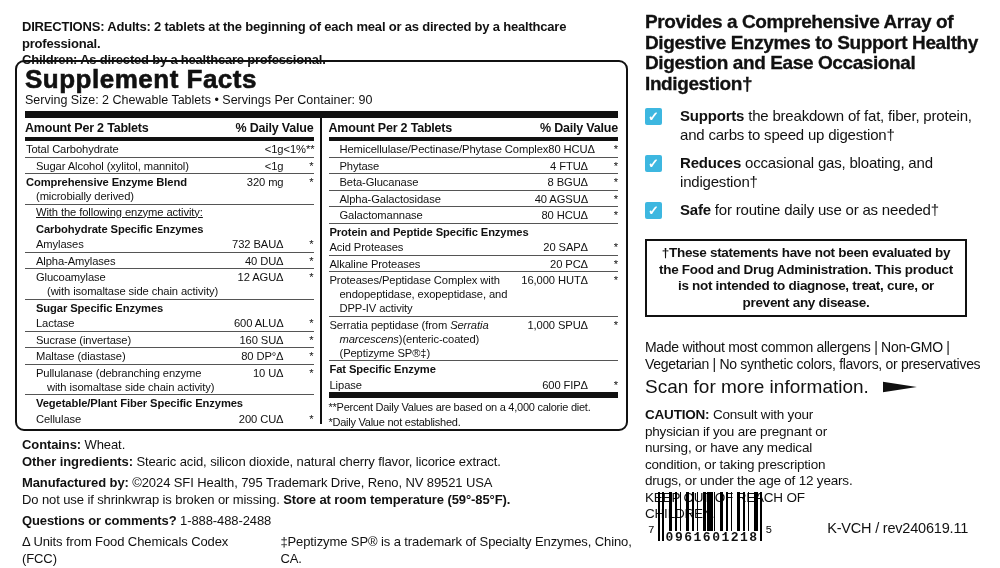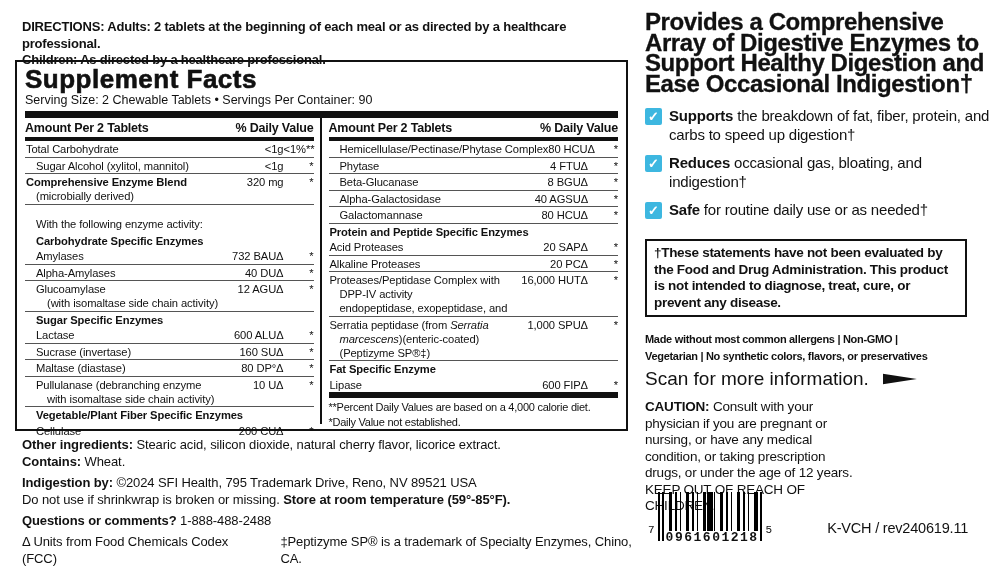--- a/index.html
+++ b/index.html
@@ -12,21 +12,21 @@
 
   
   .directions{
     position:absolute;left:22px;top:19px;width:625px;
     font-weight:700;font-size:13px;line-height:16.5px;letter-spacing:-0.2px;
   }
 
   
   .sf-box{
     position:absolute;left:15px;top:60px;width:613px;height:371px;
-    border:2.5px solid #111;border-radius:0;box-sizing:border-box;
+    border:2.5px solid #111;border-radius:9px;box-sizing:border-box;
     padding:3px 8px 5px;display:flex;flex-direction:column;
   }
   .sf-title{
     font-size:26px;font-weight:800;letter-spacing:0.5px;line-height:28px;
     -webkit-text-stroke:0.6px #111;
   }
   .sf-serving{font-size:12.5px;line-height:15px;margin:0 0 3px;}
   .sf-thickbar{height:7px;background:#111;flex:0 0 auto;}
   .sf-cols{flex:1;display:flex;align-items:stretch;min-height:0;}
   .sf-col{width:50%;box-sizing:border-box;display:flex;flex-direction:column;}
@@ -43,51 +43,51 @@
   .sf-line{display:flex;align-items:baseline;}
   .sf-name{white-space:nowrap;}
   .ind0{padding-left:1px;}
   .ind1{padding-left:11px;}
   .ind2{padding-left:22px;}
   .sf-amt{margin-left:auto;white-space:nowrap;}
   .sf-dv{width:30px;text-align:right;white-space:nowrap;}
   .t-category .sf-name{font-weight:700;}
   .b .sf-name{font-weight:700;}
   .sf-sub{font-weight:400;}
-  .t-note{padding-top:12px;padding-bottom:2px;}
+  .t-note{padding-top:0;padding-bottom:2px;text-decoration:underline;}
   .sf-foot{margin-top:auto;}
   .sf-foot .bar{height:6px;background:#111;margin-bottom:2px;}
   .sf-foot div.fn{font-size:11px;line-height:14.5px;letter-spacing:-0.25px;white-space:nowrap;}
 
   
   .bottom-block{position:absolute;left:22px;top:436px;width:625px;font-size:13px;line-height:17px;letter-spacing:-0.1px;}
   .bottom-block .row{margin:0;}
   .bottom-block .gap{margin-top:4px;}
   .bl{font-weight:700;}
   .units-row{display:flex;margin-top:4px;}
   .units-row .tm{margin-left:20px;}
 
   
   .panel{position:absolute;left:645px;top:12px;width:348px;}
   .panel-heading{
-    font-weight:700;font-size:24px;line-height:20.5px;letter-spacing:-0.4px;
+    font-weight:700;font-size:19px;line-height:20.5px;letter-spacing:-0.4px;
     -webkit-text-stroke:0.3px #111;
   }
   .bullets{margin-top:12px;}
   .bullet{display:flex;margin-bottom:9px;}
   .check{
     width:17px;height:17px;flex:0 0 17px;margin-top:2px;border-radius:2px;
     color:#fff;font-size:13px;font-weight:700;line-height:17px;text-align:center;
   }
-  .bullet-text{margin-left:7px;font-size:15px;line-height:19px;letter-spacing:-0.2px;}
+  .bullet-text{margin-left:18px;font-size:15px;line-height:19px;letter-spacing:-0.2px;}
   .fda-box{
     margin-top:20px;border:2px solid #111;padding:4px 7px;width:322px;box-sizing:border-box;
-    font-weight:700;font-size:13.5px;line-height:16.5px;letter-spacing:-0.3px;
-  }
-  .allergens{margin-top:14px;font-weight:700;font-size:11px;line-height:17px;letter-spacing:-0.3px;}
+    font-weight:700;font-size:13.5px;line-height:16.5px;letter-spacing:-0.3px;text-align:center;
+  }
+  .allergens{margin-top:22px;font-weight:400;font-size:14px;line-height:17px;letter-spacing:-0.3px;}
   .scan-row{margin-top:3px;display:flex;align-items:center;font-size:19px;}
   .arrow-right{
     width:34px;height:13px;background:#111;margin-left:14px;
     clip-path:polygon(0 10%,100% 50%,0 90%);
   }
   .caution{margin-top:9px;width:215px;font-size:13.5px;line-height:16.5px;letter-spacing:-0.2px;}
 
   
   .barcode-row{position:absolute;left:648px;top:492px;width:345px;display:flex;align-items:flex-end;}
   .bc-digit{font-family:"Liberation Mono", monospace;font-size:11px;line-height:11px;margin:0 3px 8px 0;}
@@ -289,22 +289,22 @@
               <span class="sf-amt">20 PCΔ</span>
               <span class="sf-dv">*</span>
             </div>
           </div>
           <div class="sf-row t-item hr">
             <div class="sf-line">
               <span class="sf-name ind0">Proteases/Peptidase Complex with</span>
               <span class="sf-amt">16,000 HUTΔ</span>
               <span class="sf-dv">*</span>
             </div>
+            <div class="sf-sub ind1">endopeptidase, exopeptidase, and</div>
             <div class="sf-sub ind1">DPP-IV activity</div>
-            <div class="sf-sub ind1">endopeptidase, exopeptidase, and</div>
           </div>
           <div class="sf-row t-item hr">
             <div class="sf-line">
               <span class="sf-name ind0"><span>Serratia peptidase (from </span><span class="it">Serratia</span></span>
               <span class="sf-amt">1,000 SPUΔ</span>
               <span class="sf-dv">*</span>
             </div>
             <div class="sf-sub ind1"><span class="it">marcescens</span><span>)(enteric-coated)</span></div>
             <div class="sf-sub ind1">(Peptizyme SP®‡)</div>
           </div>
@@ -324,23 +324,23 @@
       <div class="sf-foot">
         <div class="bar"></div>
         <div class="fn">**Percent Daily Values are based on a 4,000 calorie diet.</div>
         <div class="fn">*Daily Value not established.</div>
       </div>
     </div>
   </div>
 </div>
 
 <div class="bottom-block">
+  <div class="row"><span class="bl">Contains:</span><span> Wheat.</span></div>
   <div class="row"><span class="bl">Other ingredients:</span><span> Stearic acid, silicon dioxide, natural cherry flavor, licorice extract.</span></div>
-  <div class="row"><span class="bl">Contains:</span><span> Wheat.</span></div>
-  <div class="row gap"><span class="bl">Indigestion by:</span><span> ©2024 SFI Health, 795 Trademark Drive, Reno, NV 89521 USA</span></div>
+  <div class="row gap"><span class="bl">Manufactured by:</span><span> ©2024 SFI Health, 795 Trademark Drive, Reno, NV 89521 USA</span></div>
   <div class="row"><span>Do not use if shrinkwrap is broken or missing. </span><span class="bl">Store at room temperature (59°-85°F).</span></div>
   <div class="row gap"><span class="bl">Questions or comments?</span><span> 1-888-488-2488</span></div>
   <div class="units-row">
     <span>Δ Units from Food Chemicals Codex (FCC)</span>
     <span class="tm">‡Peptizyme SP® is a trademark of Specialty Enzymes, Chino, CA.</span>
   </div>
 </div>
 
 <div class="panel">
   <div class="panel-heading">Provides a Comprehensive Array of Digestive Enzymes to Support Healthy Digestion and Ease Occasional Indigestion†</div>

